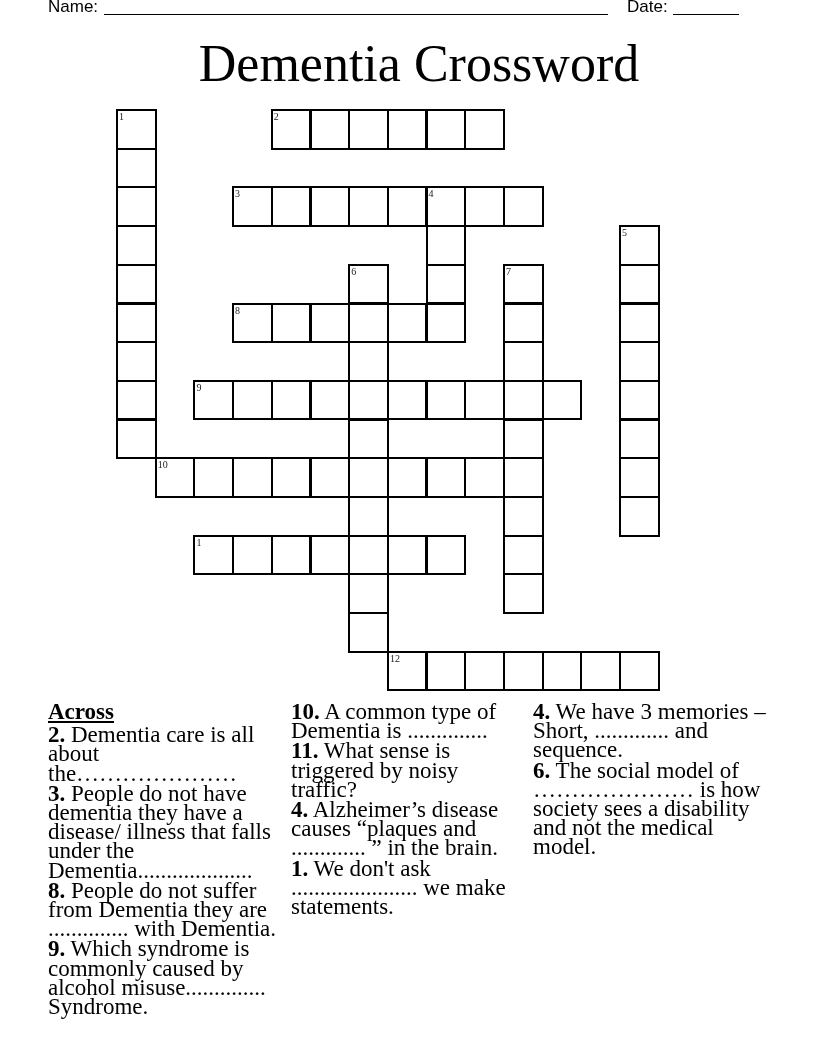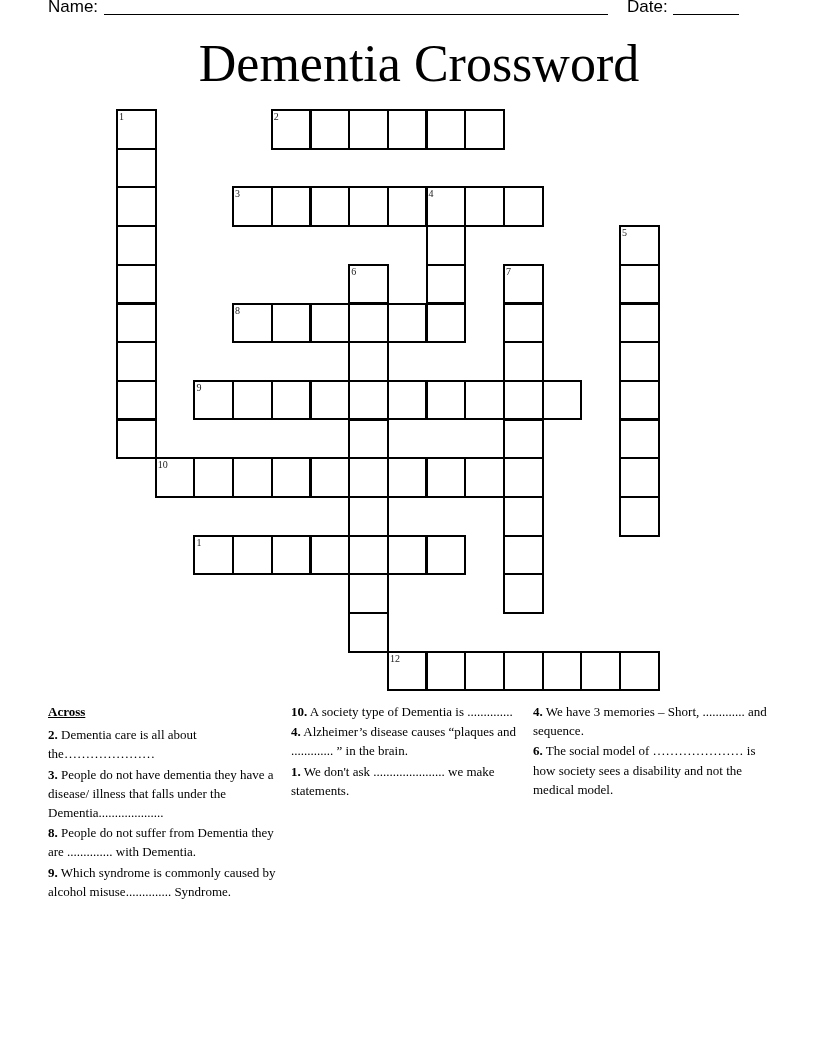--- a/index.html
+++ b/index.html
@@ -6,21 +6,21 @@
   body { width: 816px; height: 1056px; position: relative; overflow: hidden; color: #000; }
   .header { position: absolute; top: 0; left: 48px; width: 700px; height: 20px; font-family: "Liberation Sans", sans-serif; font-size: 17px; }
   .name-label { position: absolute; left: 0; top: -3px; }
   .name-line { position: absolute; left: 56px; top: 14px; width: 504px; border-bottom: 1px solid #000; }
   .date-label { position: absolute; left: 579px; top: -3px; }
   .date-line { position: absolute; left: 625px; top: 14px; width: 66px; border-bottom: 1px solid #000; }
   .title { position: absolute; top: 32px; left: 0; width: 816px; text-align: center; font-family: "Liberation Serif", serif; font-size: 52px; line-height: 64px; padding-left: 11px; }
   .grid { position: absolute; left: 0; top: 0; width: 816px; height: 700px; }
   .cell { position: absolute; box-sizing: border-box; width: 40.5px; height: 40.5px; border: 2px solid #000; background: #fff; margin-left: -1px; margin-top: -1px; }
   .cell .num { position: absolute; left: 1px; top: 0px; font-family: "Liberation Serif", serif; font-size: 10px; line-height: 11px; color: #222; }
-  .clues { position: absolute; top: 702px; font-family: "Liberation Serif", serif; font-size: 13px; line-height: 19.2px; }
+  .clues { position: absolute; top: 702px; font-family: "Liberation Serif", serif; font-size: 23px; line-height: 19.2px; }
   .col1 { left: 48px; width: 235px; }
   .col2 { left: 291px; width: 235px; }
   .col3 { left: 533px; width: 240px; }
   .sec-head { font-weight: bold; text-decoration: underline; margin-bottom: 4px; }
   .clue { margin-bottom: 1px; }
   .clue b { font-weight: bold; }
 </style>
 </head>
 <body>
 
@@ -148,21 +148,22 @@
 
 <div class="clues col1">
   <div class="sec-head">Across</div>
   <div class="clue"><b>2.</b><span> Dementia care is all about the…………………</span></div>
   <div class="clue"><b>3.</b><span> People do not have dementia they have a disease/ illness that falls under the Dementia....................</span></div>
   <div class="clue"><b>8.</b><span> People do not suffer from Dementia they are .............. with Dementia.</span></div>
   <div class="clue"><b>9.</b><span> Which syndrome is commonly caused by alcohol misuse.............. Syndrome.</span></div>
 </div>
 
 <div class="clues col2">
-  <div class="clue"><b>10.</b><span> A society type of Dementia is ..............</span></div>
+  <div class="clue"><b>10.</b><span> A common type of Dementia is ..............</span></div>
+  <div class="clue"><b>11.</b><span> What sense is triggered by noisy traffic?</span></div>
   <div class="clue"><b>4.</b><span> Alzheimer’s disease causes “plaques and ............. ” in the brain.</span></div>
   <div class="clue"><b>1.</b><span> We don't ask ...................... we make statements.</span></div>
 </div>
 
 <div class="clues col3">
   <div class="clue"><b>4.</b><span> We have 3 memories – Short, ............. and sequence.</span></div>
   <div class="clue"><b>6.</b><span> The social model of ………………… is how society sees a disability and not the medical model.</span></div>
 </div>
 
 </body></html>

